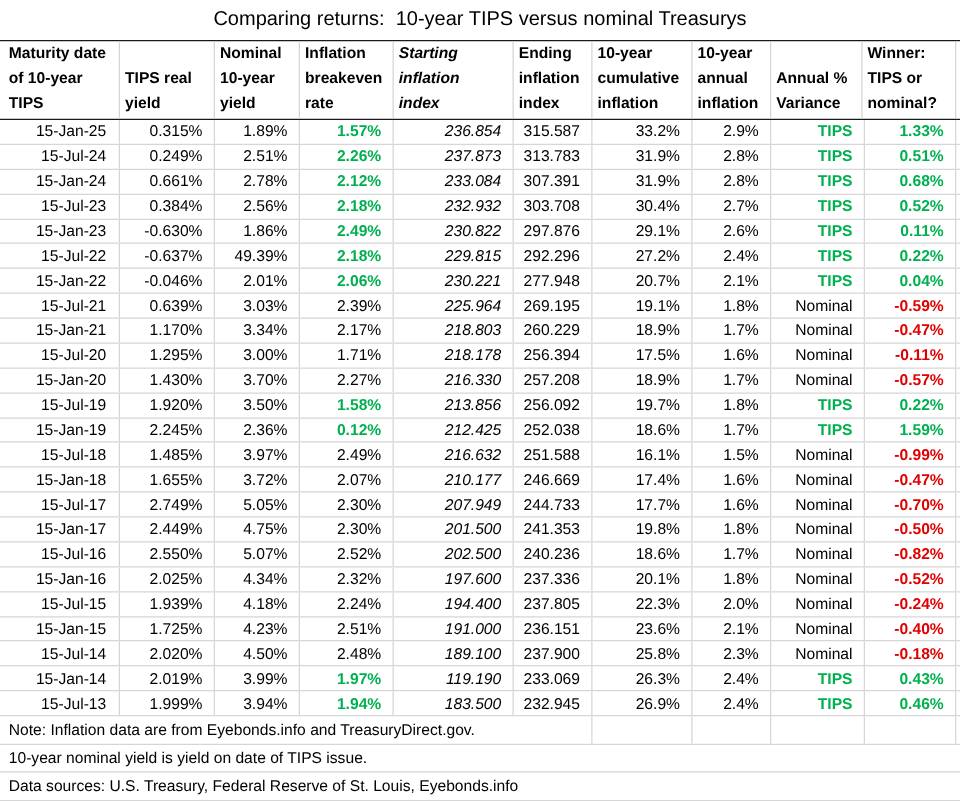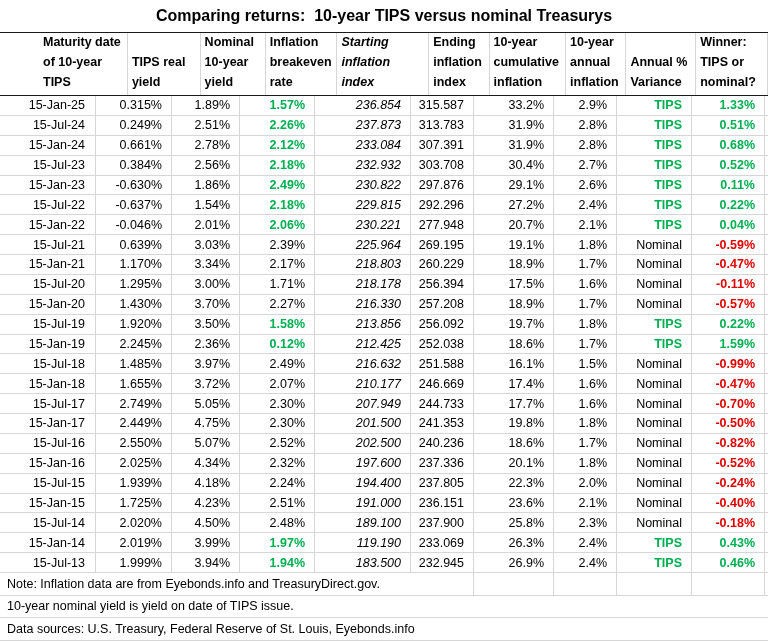--- a/index.html
+++ b/index.html
@@ -13,25 +13,25 @@
   body{
     width:768px;height:641px;overflow:hidden;
     font-family:"Liberation Sans",sans-serif;
     color:#000;
   }
   .sheet{position:relative;width:768px;height:641px;background:#fff;}
 
   .title-row{
     height:33px;display:flex;align-items:center;justify-content:center;
     border-bottom:1px solid var(--dark);
-    font-weight:bold;font-size:16px;white-space:pre;
+    font-weight:normal;font-size:16px;white-space:pre;
   }
 
   .header-row{
-    display:flex;height:63px;border-bottom:1px solid var(--dark);padding-left:36px;
+    display:flex;height:63px;border-bottom:1px solid var(--dark);
   }
   .hcell{
     border-right:1px solid var(--grid);
     display:flex;align-items:flex-end;
     padding:1px 2px 3px 4px;
     font-weight:bold;font-size:12.5px;line-height:20px;
     white-space:pre-line;overflow:hidden;
   }
   .hcell.c0{padding-left:7px;}
 
@@ -161,21 +161,21 @@
     <div class="cell c4">230.822</div>
     <div class="cell c5">297.876</div>
     <div class="cell c6">29.1%</div>
     <div class="cell c7">2.6%</div>
     <div class="cell c8 pos">TIPS</div>
     <div class="cell c9 variance pos">0.11%</div>
   </div>
       <div class="data-row">
     <div class="cell c0 date">15-Jul-22</div>
     <div class="cell c1">-0.637%</div>
-    <div class="cell c2">1.54%</div>
+    <div class="cell c2">49.39%</div>
     <div class="cell c3 pos">2.18%</div>
     <div class="cell c4">229.815</div>
     <div class="cell c5">292.296</div>
     <div class="cell c6">27.2%</div>
     <div class="cell c7">2.4%</div>
     <div class="cell c8 pos">TIPS</div>
     <div class="cell c9 variance pos">0.22%</div>
   </div>
       <div class="data-row">
     <div class="cell c0 date">15-Jan-22</div>

